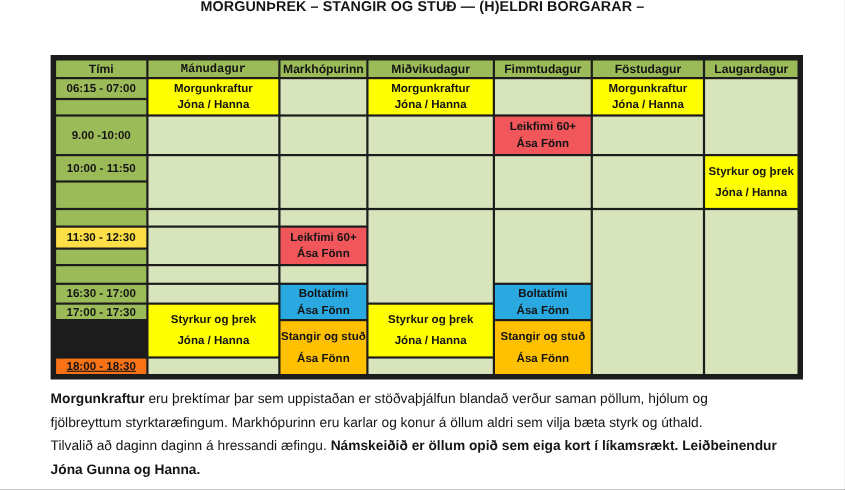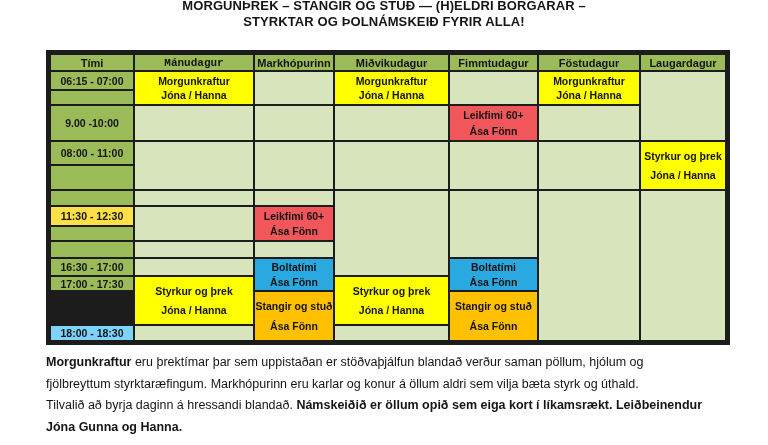--- a/index.html
+++ b/index.html
@@ -53,21 +53,20 @@
     color: #151515;
   }
   .footer .fline { white-space: nowrap; }
   .footer .b { font-weight: bold; }
 </style>
 </head>
 <body>
 
 <div class="title-block">
   <div class="tline">MORGUNÞREK – STANGIR OG STUÐ — (H)ELDRI BORGARAR –</div>
-  <div class="tline">STYRKTAR OG ÞOLNÁMSKEIÐ FYRIR ALLA!</div>
 </div>
 
 <div class="grid">
     <div class="cell hdr" style="background: rgb(155, 187, 89); grid-area: 1 / 1 / span 1;">
       <div class="line">Tími</div>
     </div>
     <div class="cell hdr" style="background: rgb(155, 187, 89); grid-area: 1 / 2 / span 1; font-family: Liberation Mono, monospace;">
       <div class="line">Mánudagur</div>
     </div>
     <div class="cell hdr" style="background: rgb(155, 187, 89); grid-area: 1 / 3 / span 1;">
@@ -86,36 +85,36 @@
       <div class="line">Laugardagur</div>
     </div>
     <div class="cell" style="background: rgb(155, 187, 89); grid-area: 2 / 1 / span 1;">
       <div class="line">06:15 - 07:00</div>
     </div>
     <div class="cell" style="background: rgb(155, 187, 89); grid-area: 3 / 1 / span 1;"></div>
     <div class="cell" style="background: rgb(155, 187, 89); grid-area: 4 / 1 / span 1;">
       <div class="line">9.00 -10:00</div>
     </div>
     <div class="cell" style="background: rgb(155, 187, 89); grid-area: 5 / 1 / span 1;">
-      <div class="line">08:00 - 11:00</div>
+      <div class="line">10:00 - 11:50</div>
     </div>
     <div class="cell" style="background: rgb(155, 187, 89); grid-area: 6 / 1 / span 1;"></div>
     <div class="cell" style="background: rgb(155, 187, 89); grid-area: 7 / 1 / span 1;"></div>
     <div class="cell" style="background: #fde047; grid-area: 8 / 1 / span 1;">
       <div class="line">11:30 - 12:30</div>
     </div>
     <div class="cell" style="background: rgb(155, 187, 89); grid-area: 9 / 1 / span 1;"></div>
     <div class="cell" style="background: rgb(155, 187, 89); grid-area: 10 / 1 / span 1;"></div>
     <div class="cell" style="background: rgb(155, 187, 89); grid-area: 11 / 1 / span 1;">
       <div class="line">16:30 - 17:00</div>
     </div>
     <div class="cell" style="background: rgb(155, 187, 89); grid-area: 12 / 1 / span 1;">
       <div class="line">17:00 - 17:30</div>
     </div>
-    <div class="cell" style="background: #7dd3fc; grid-area: 14 / 1 / span 1;">
+    <div class="cell" style="background: #f97316; grid-area: 14 / 1 / span 1; text-decoration: underline;">
       <div class="line">18:00 - 18:30</div>
     </div>
     <div class="cell" style="background: rgb(255, 255, 0); grid-area: 2 / 2 / span 2;">
       <div class="line">Morgunkraftur</div>
       <div class="line">Jóna / Hanna</div>
     </div>
     <div class="cell" style="background: rgb(216, 228, 188); grid-area: 4 / 2 / span 1;"></div>
     <div class="cell" style="background: rgb(216, 228, 188); grid-area: 5 / 2 / span 2;"></div>
     <div class="cell" style="background: rgb(216, 228, 188); grid-area: 7 / 2 / span 1;"></div>
     <div class="cell" style="background: rgb(216, 228, 188); grid-area: 8 / 2 / span 2;"></div>
@@ -181,15 +180,15 @@
     <div class="cell" style="background: rgb(255, 255, 0); grid-area: 5 / 7 / span 2;">
       <div class="line">Styrkur og þrek</div>
       <div class="line">Jóna / Hanna</div>
     </div>
     <div class="cell" style="background: rgb(216, 228, 188); grid-area: 7 / 7 / span 8;"></div>
   </div>
 
 <div class="footer">
     <div class="fline"><span class="b">Morgunkraftur</span><span> eru þrektímar þar sem uppistaðan er stöðvaþjálfun blandað verður saman pöllum, hjólum og</span></div>
     <div class="fline"><span>fjölbreyttum styrktaræfingum. Markhópurinn eru karlar og konur á öllum aldri sem vilja bæta styrk og úthald.</span></div>
-    <div class="fline"><span>Tilvalið að byrja daginn á hressandi blandað. </span><span class="b">Námskeiðið er öllum opið sem eiga kort í líkamsrækt. Leiðbeinendur</span></div>
+    <div class="fline"><span>Tilvalið að daginn daginn á hressandi æfingu. </span><span class="b">Námskeiðið er öllum opið sem eiga kort í líkamsrækt. Leiðbeinendur</span></div>
     <div class="fline"><span class="b">Jóna Gunna og Hanna.</span></div>
   </div>
 
 </body></html>

